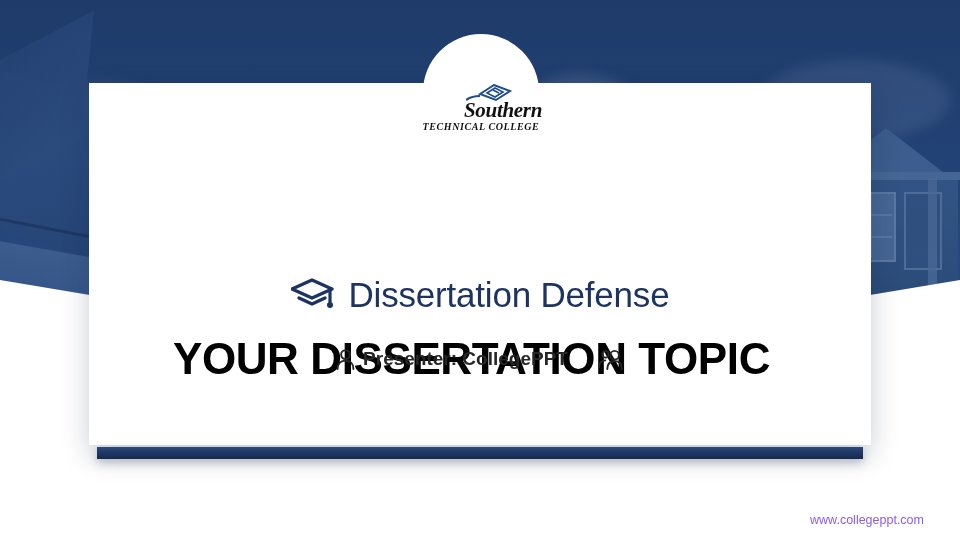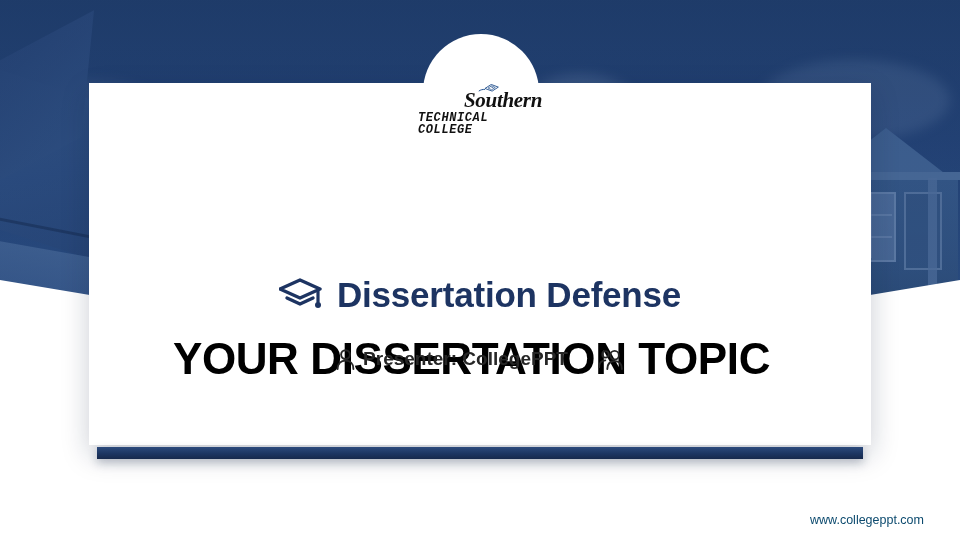--- a/index.html
+++ b/index.html
@@ -211,44 +211,44 @@
     font-family: "Liberation Serif", serif;
     font-weight: bold;
     font-style: italic;
     font-size: 21px;
     color: #111111;
     letter-spacing: -0.3px;
     line-height: 1;
     margin-left: 44px;
   }
   .logo-sub {
-    font-family: Liberation Mono, monospace;
+    font-family: Liberation Serif, serif;
     font-weight: bold;
     font-style: italic;
-    font-size: 12px;
+    font-size: 10px;
     color: #111111;
     letter-spacing: 0.6px;
     line-height: 1;
     margin-top: 1px;
   }
 
   
   .subtitle-row {
     position: absolute;
     left: 0; top: 192px;
     width: 782px;
     display: flex;
     align-items: center;
     justify-content: center;
     gap: 14px;
   }
   .cap-icon { width: 44px; height: 34px; display: block; }
   .subtitle-text {
     font-family: "Liberation Sans", sans-serif;
-    font-weight: bold;
+    font-weight: normal;
     font-size: 35px;
     color: #1d3462;
     letter-spacing: -0.2px;
     white-space: nowrap;
   }
 
   .maintitle {
     position: absolute;
     left: 0; top: 251px;
     width: 765px;
@@ -304,21 +304,21 @@
     font-family: "Liberation Sans", sans-serif;
     font-size: 12.5px;
     color: #b9b9b9;
     white-space: nowrap;
   }
   .footer-right {
     position: absolute;
     right: 36px; top: 513px;
     font-family: "Liberation Sans", sans-serif;
     font-size: 12.5px;
-    color: #0c4a6e;
+    color: #8b5cf6;
     white-space: nowrap;
   }
 </style>
 </head>
 <body>
 
 <div id="slide">
 
   <div class="bg-photo">
     <div class="bg-sky"></div>

